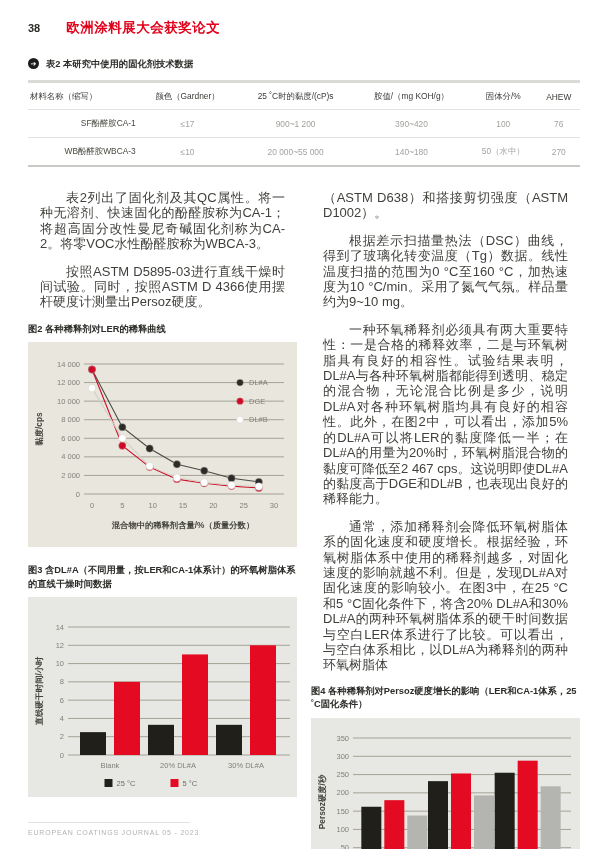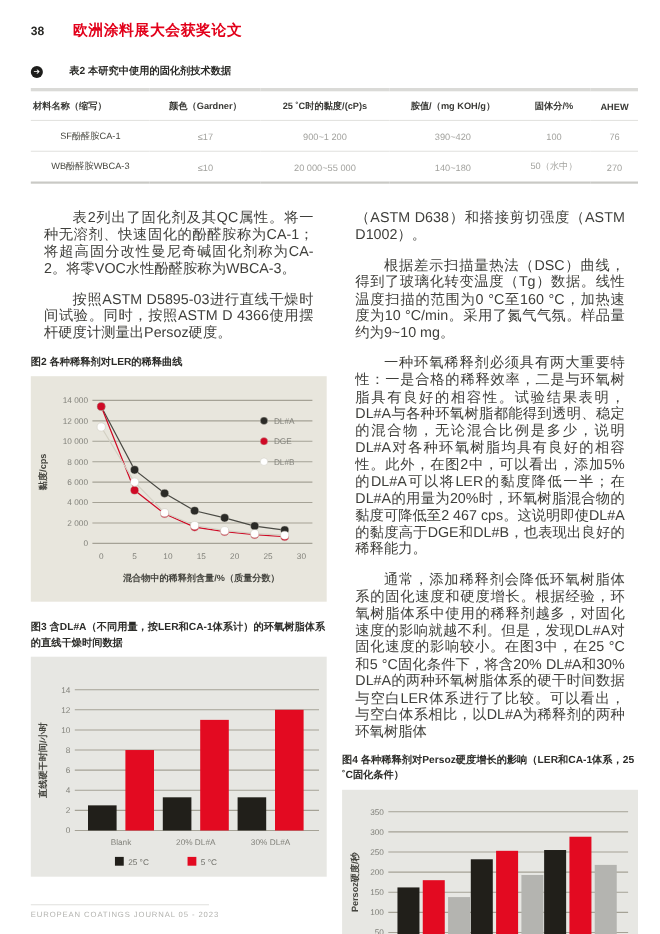--- a/index.html
+++ b/index.html
@@ -2,32 +2,32 @@
 <html><head>
 <meta charset="utf-8">
 <style>
   html,body{margin:0;padding:0;background:#ffffff;}
   .page{position:relative;width:600px;height:849px;background:#fff;overflow:hidden;
         font-family:"Liberation Sans","DejaVu Sans",sans-serif;color:#3c3c3a;}
   .header{position:absolute;top:19px;left:28px;display:flex;align-items:baseline;gap:26px;}
   .page-num{font-size:11px;font-weight:bold;color:#2b2b28;}
   .header-title{font-size:13.5px;font-weight:bold;letter-spacing:.5px;}
   .body{padding:58px 20px 0 28px;}
-  .tablecap{display:flex;align-items:flex-end;gap:24px;margin-bottom:9px;}
+  .tablecap{display:flex;align-items:flex-start;gap:7px;margin-bottom:9px;}
   .circle-icon{width:11px;height:11px;border-radius:50%;background:#1d1d1b;color:#fff;
                display:flex;align-items:center;justify-content:center;font-size:7px;line-height:1;flex:0 0 auto;}
   .tablecap-text{font-size:9.3px;font-weight:bold;color:#2c2c29;}
   table.t2{width:100%;border-collapse:collapse;border-top:3px solid #dadad7;}
-  table.t2 th{font-size:8.4px;font-weight:700;color:#39392f;color:#3a3a36;text-align:center;
+  table.t2 th{font-size:8.4px;font-weight:400;color:#39392f;color:#3a3a36;text-align:center;
               padding:8px 2px 7px;border-bottom:1px solid #e3e3e0;white-space:nowrap;}
   table.t2 th:first-child{text-align:left;}
   table.t2 td{font-size:8.4px;color:#a2a29e;text-align:center;padding:8px 2px;
               border-bottom:1px solid #e3e3e0;white-space:nowrap;}
   table.t2 tr:last-child td{border-bottom:2.5px solid #c9c9c5;}
-  table.t2 td.c0{text-align:center;color:#47473f;}
+  table.t2 td.c0{text-align:right;color:#47473f;}
   .cols{display:flex;gap:14px;margin-top:11px;}
   .col{width:269px;}
   .col p{margin:12px;text-indent:2em;text-align:justify;font-size:13px;line-height:15.4px;color:#3f3f3b;}
   .col p.noindent{text-indent:0;}
   .figcap{font-weight:bold;font-size:9.3px;line-height:13.5px;color:#2c2c29;margin:13px 0 6px;}
   .sec-head{font-size:10.8px;font-weight:bold;margin:13px 0 7px;}
   .figbox{display:block;}
   .figbox svg{display:block;}
   svg text{font-family:"Liberation Sans","DejaVu Sans",sans-serif;}
   .footer{position:absolute;left:28px;bottom:13px;}

